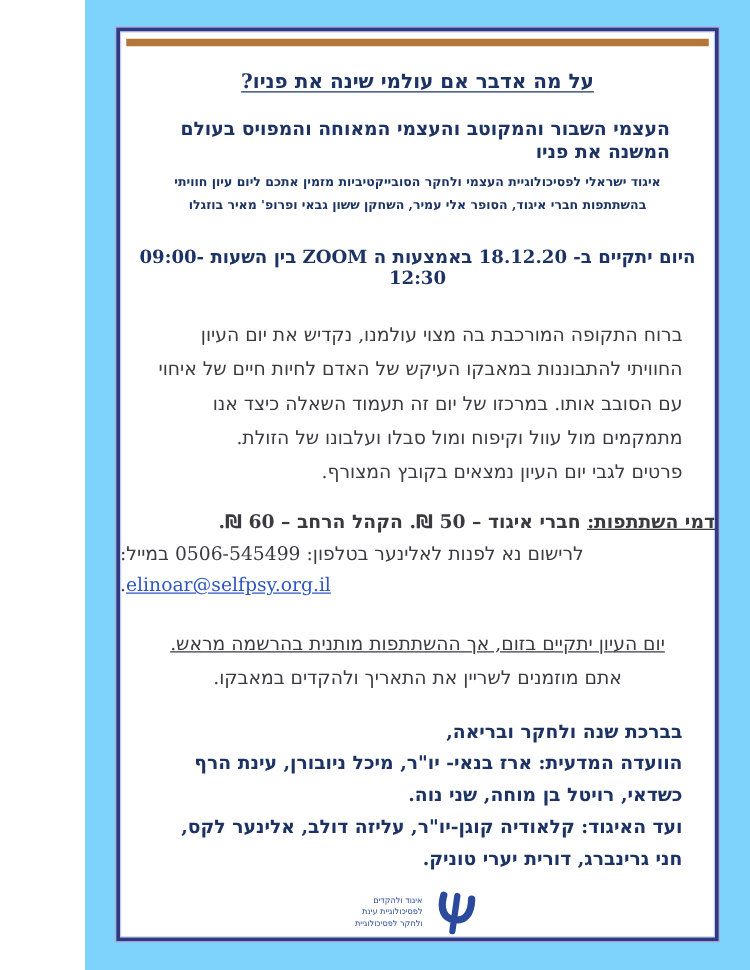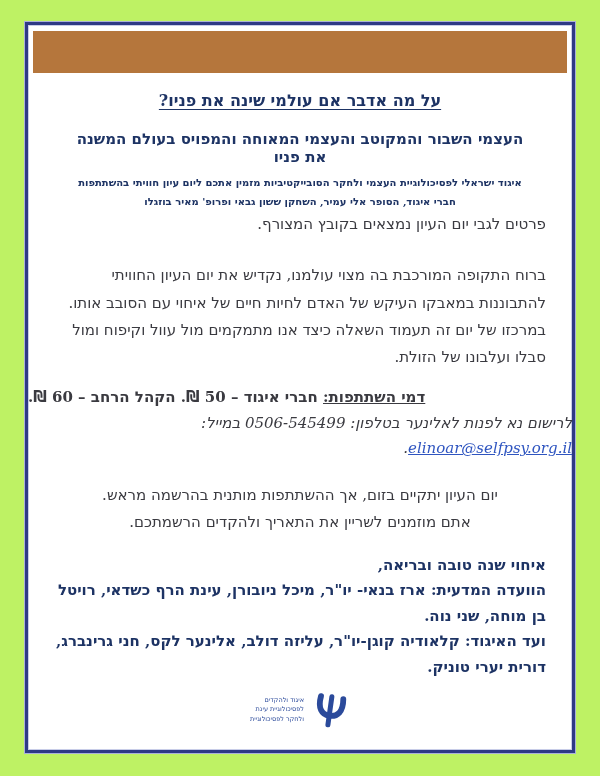--- a/index.html
+++ b/index.html
@@ -1,50 +1,50 @@
 <!DOCTYPE html>
 <html lang="he" dir="rtl"><head>
 <meta charset="utf-8">
 <style>
   html,body{margin:0;padding:0;}
   body{
     width:600px;height:776px;background:#ffffff;overflow:hidden;
     font-family:"DejaVu Serif","DejaVu Sans",serif;
     -webkit-font-smoothing:antialiased;
   }
-  .page{width:600px;height:776px;position:relative;background:#bef264;}
+  .page{width:532px;height:776px;position:relative;background:#7dd3fc;}
   .frame{
     position:absolute;left:25px;top:22px;right:25px;bottom:23px;
     border:3px solid #2e3a85;
     box-shadow:0 0 0 1px #aab1da, inset 0 0 0 1px #c8cde8;
     background:#fff;
     display:flex;flex-direction:column;
   }
   .banner{
     margin:6px 5px 0 5px;height:42px;overflow:hidden;background:#b5763c;
   }
   p,h1{margin:0;}
   .title{
     margin-top:18px;text-align:center;
     font-size:16px;font-weight:bold;color:#1d3364;
     text-decoration:underline;text-underline-offset:3px;
   }
   .bold-navy{color:#1d3364;font-weight:bold;}
-  .subtitle{margin-top:20px;text-align:center;font-size:15px;padding:0 36px;}
+  .subtitle{margin-top:20px;text-align:right;font-size:15px;padding:0 36px;}
   .invite{margin-top:8px;text-align:center;font-size:10px;line-height:1.85;padding:0 40px;}
   .schedule{margin-top:22px;text-align:center;font-size:14.5px;}
   .body-par{
     padding:0 26px;text-align:right;color:#3a3a40;font-size:15px;line-height:1.82;
   }
   .desc{margin-top:24px;}
-  .fees{margin-top:14px;text-align:left;color:#3a3a40;font-size:15px;font-weight:bold;line-height:1.7;}
+  .fees{margin-top:14px;text-align:right;color:#3a3a40;font-size:15px;font-weight:bold;line-height:1.7;}
   .fees-label{text-decoration:underline;}
-  .registration{text-align:right;color:#3a3a40;font-size:15px;line-height:1.7;font-style:italic;}
+  .registration{text-align:left;color:#3a3a40;font-size:15px;line-height:1.7;}
   .email{color:#2f55c0;text-decoration:underline;cursor:pointer;}
-  .zoom-note{margin-top:20px;}
+  .zoom-note{margin-top:20px;text-decoration:underline;}
   .greeting{margin-top:16px;}
   .committee{padding:0 26px;text-align:right;font-size:15px;line-height:1.7;}
   .logo{
     margin-top:10px;display:flex;flex-direction:row;align-items:center;justify-content:center;gap:6px;
   }
   .logo-text{
     text-align:right;color:#2b4a9b;font-size:6.5px;line-height:1.45;
     font-family:"DejaVu Sans",sans-serif;
   }
   .psi{display:block;}
@@ -58,39 +58,40 @@
     <div class="banner">
       
     </div>
 
     <h1 class="title">על מה אדבר אם עולמי שינה את פניו?</h1>
 
     <p class="subtitle bold-navy">העצמי השבור והמקוטב והעצמי המאוחה והמפויס בעולם המשנה את פניו</p>
 
     <p class="invite bold-navy">איגוד ישראלי לפסיכולוגיית העצמי ולחקר הסובייקטיביות מזמין אתכם ליום עיון חוויתי בהשתתפות חברי איגוד, הסופר אלי עמיר, השחקן ששון גבאי ופרופ' מאיר בוזגלו</p>
 
+    <p class="schedule bold-navy">היום יתקיים ב- 18.12.20  באמצעות ה ZOOM בין השעות 09:00-12:30</p>
+
+    <p class="body-par desc">ברוח התקופה המורכבת בה מצוי עולמנו, נקדיש את יום העיון החוויתי להתבוננות במאבקו העיקש של האדם לחיות חיים של איחוי עם הסובב אותו. במרכזו של יום זה תעמוד השאלה כיצד אנו מתמקמים  מול עוול וקיפוח ומול סבלו ועלבונו של הזולת.</p>
 
     <p class="body-par">פרטים לגבי יום העיון נמצאים בקובץ המצורף.</p>
-
-    <p class="body-par desc">ברוח התקופה המורכבת בה מצוי עולמנו, נקדיש את יום העיון החוויתי להתבוננות במאבקו העיקש של האדם לחיות חיים של איחוי עם הסובב אותו. במרכזו של יום זה תעמוד השאלה כיצד אנו מתמקמים  מול עוול וקיפוח ומול סבלו ועלבונו של הזולת.</p>
 
     <p class="fees">
       <span class="fees-label">דמי השתתפות:</span>
       <span>חברי איגוד – 50 ₪. הקהל הרחב – 60 ₪.</span>
     </p>
 
     <p class="registration">
       <span>לרישום נא לפנות לאלינער  בטלפון: 0506-545499 במייל:</span>
       <a class="email">elinoar@selfpsy.org.il</a><span>.</span>
     </p>
 
     <p class="body-par zoom-note" style="text-align:center;">יום העיון יתקיים בזום, אך ההשתתפות מותנית בהרשמה מראש.</p>
-    <p class="body-par" style="text-align:center;">אתם מוזמנים לשריין את התאריך ולהקדים הרשמתכם.</p>
+    <p class="body-par" style="text-align:center;">אתם מוזמנים לשריין את התאריך ולהקדים במאבקו.</p>
 
-    <p class="committee bold-navy greeting">איחוי שנה טובה ובריאה,</p>
+    <p class="committee bold-navy greeting">בברכת שנה ולחקר ובריאה,</p>
     <p class="committee bold-navy">הוועדה המדעית: ארז בנאי- יו"ר, מיכל ניובורן, עינת הרף כשדאי, רויטל בן מוחה, שני נוה.</p>
     <p class="committee bold-navy">ועד האיגוד: קלאודיה קוגן-יו"ר, עליזה דולב, אלינער לקס, חני גרינברג, דורית יערי טוניק.</p>
 
     <div class="logo">
       <svg class="psi" width="40" height="40" viewBox="0 0 48 48">
         <g fill="none" stroke="#2b4a9b" stroke-linecap="round" transform="rotate(8 24 24)">
           <path d="M11,9 C9,24 15,31 24,31 C34,31 40,24 38,9" stroke-width="7"></path>
           <path d="M24,8 L24,42" stroke-width="6"></path>
         </g>
       </svg>

